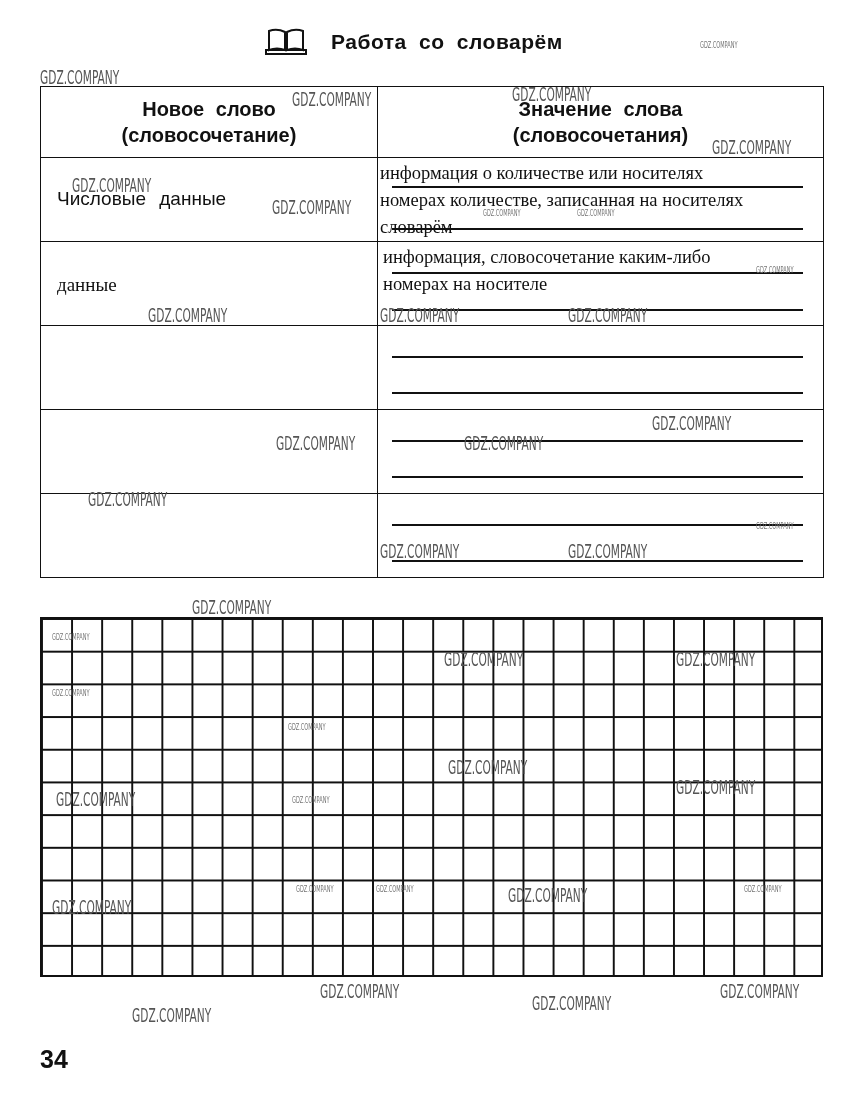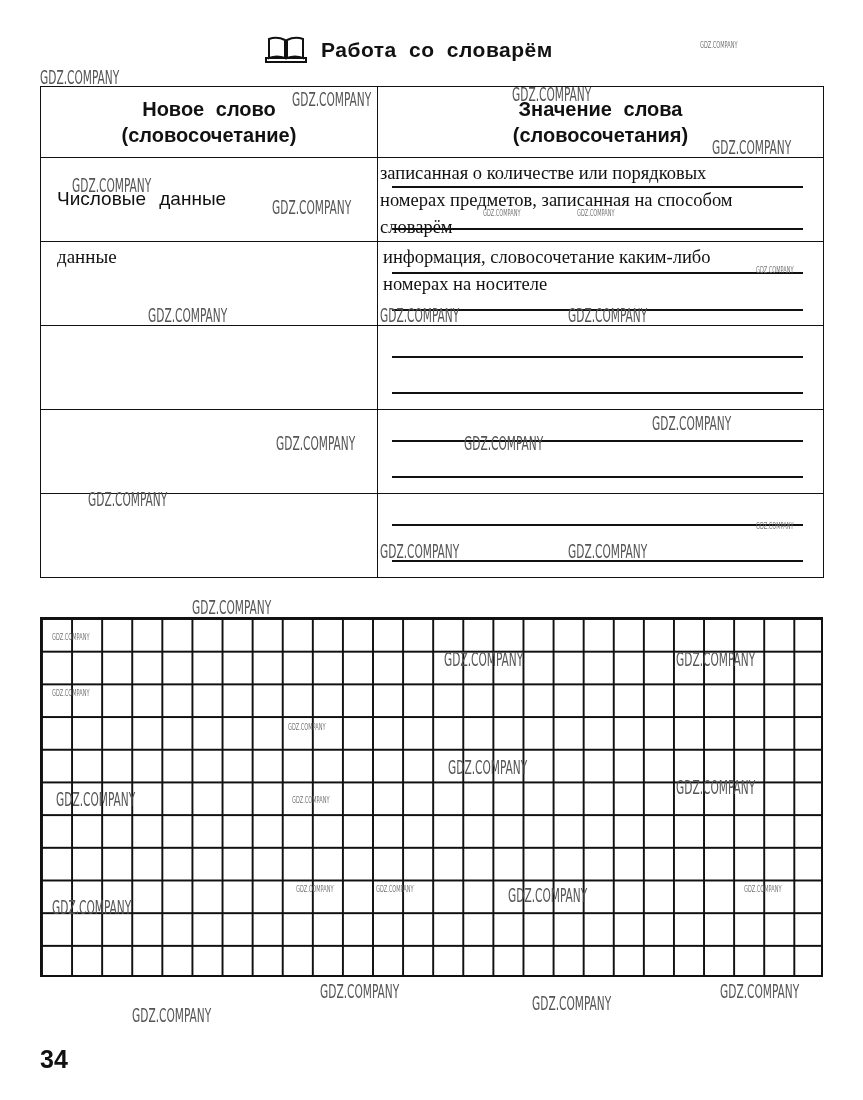--- a/index.html
+++ b/index.html
@@ -1,26 +1,26 @@
 <!DOCTYPE html>
 <html><head>
 <meta charset="utf-8">
 <style>
   html, body { margin:0; padding:0; background:#ffffff; }
   body { width:863px; height:1100px; position:relative; overflow:hidden; font-family:"Liberation Sans", sans-serif; color:#111; }
-  .title { position:absolute; left:265px; top:28px; display:flex; align-items:center; gap:14px;margin-top:8px; }
+  .title { position:absolute; left:265px; top:28px; display:flex; align-items:center; gap:24px; }
   .title svg { display:block; }
   .title-text { font-family:"Liberation Sans", sans-serif; font-weight:bold; font-size:21px; letter-spacing:0.5px; word-spacing:6px; }
   table.vocab { position:absolute; left:40px; top:86px; width:784px; border-collapse:collapse; table-layout:fixed; }
   table.vocab td, table.vocab th { border:1.5px solid #111; padding:0; vertical-align:top; position:relative; }
   table.vocab th { height:70px; font-family:"Liberation Sans", sans-serif; font-weight:bold; font-size:20px; line-height:26px; text-align:center; vertical-align:middle; word-spacing:6px; }
   table.vocab td { height:83px; }
   .col-word { width:337px; }
   .word-bold { font-family:"Liberation Sans", sans-serif; font-weight:normal; font-size:19px; position:absolute; left:16px; top:30px; word-spacing:8px; }
-  .word-serif { font-family:"Liberation Serif", serif; font-size:19px; position:absolute; left:16px; top:4px; }
+  .word-serif { font-family:"Liberation Serif", serif; font-size:19px; position:absolute; left:16px; top:32px; }
   .lines { position:absolute; left:14px; right:20px; top:0; bottom:0; }
   .line { position:absolute; left:0; right:0; height:1.5px; background:#111; }
   .meaning { position:absolute; left:2px; right:0; top:2px; font-family:"Liberation Serif", serif; font-size:18.5px; line-height:27px; white-space:nowrap; z-index:2; }
   .grid { position:absolute; left:40px; top:617px; width:783px; height:360px;
     border:2px solid #111; box-sizing:border-box;
     background-image:
       linear-gradient(to right, #111 1.6px, transparent 1.6px),
       linear-gradient(to bottom, #111 1.6px, transparent 1.6px);
     background-size:30.1px 32.7px; background-position:-1px -1px; }
   .wm { position:absolute; font-family:"DejaVu Sans", sans-serif; color:#555; font-stretch:condensed; transform:scaleX(0.62); transform-origin:left top; white-space:nowrap; letter-spacing:0; z-index:3; }
@@ -62,22 +62,22 @@
   <tr>
     <td>
       <span class="word-bold">Числовые данные</span>
     </td>
     <td>
       <div class="lines">
         <div class="line" style="top:28px"></div>
             <div class="line" style="top:70px"></div>
       </div>
       <div class="meaning">
-        <div>записанная о количестве или порядковых</div>
-        <div>номерах предметов, записанная на способом</div>
+        <div>информация о количестве или носителях</div>
+        <div>номерах количестве, записанная на носителях</div>
         <div>словарём</div>
       </div>
     </td>
   </tr>
 
   <tr>
     <td>
       <span class="word-serif">данные</span>
     </td>
     <td>

